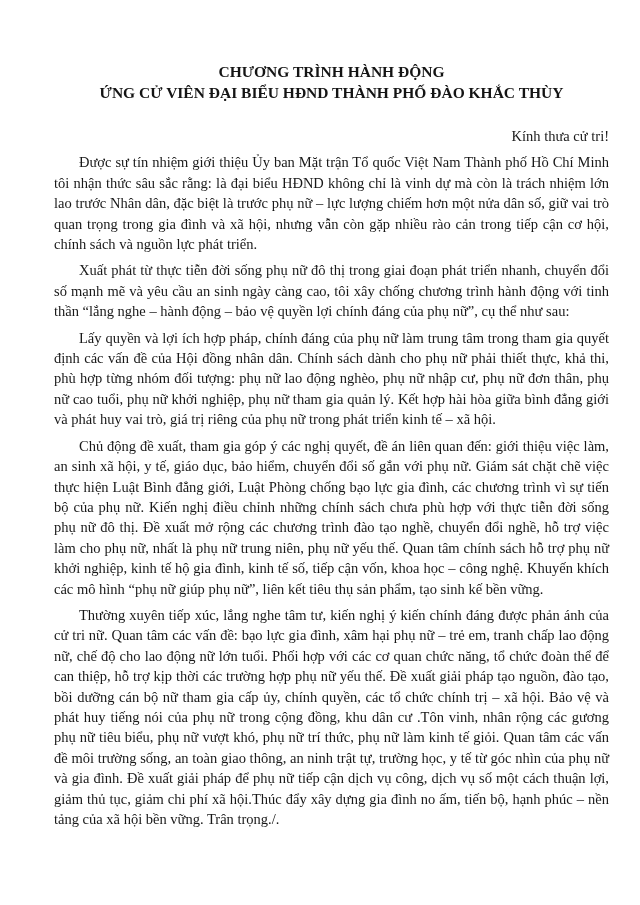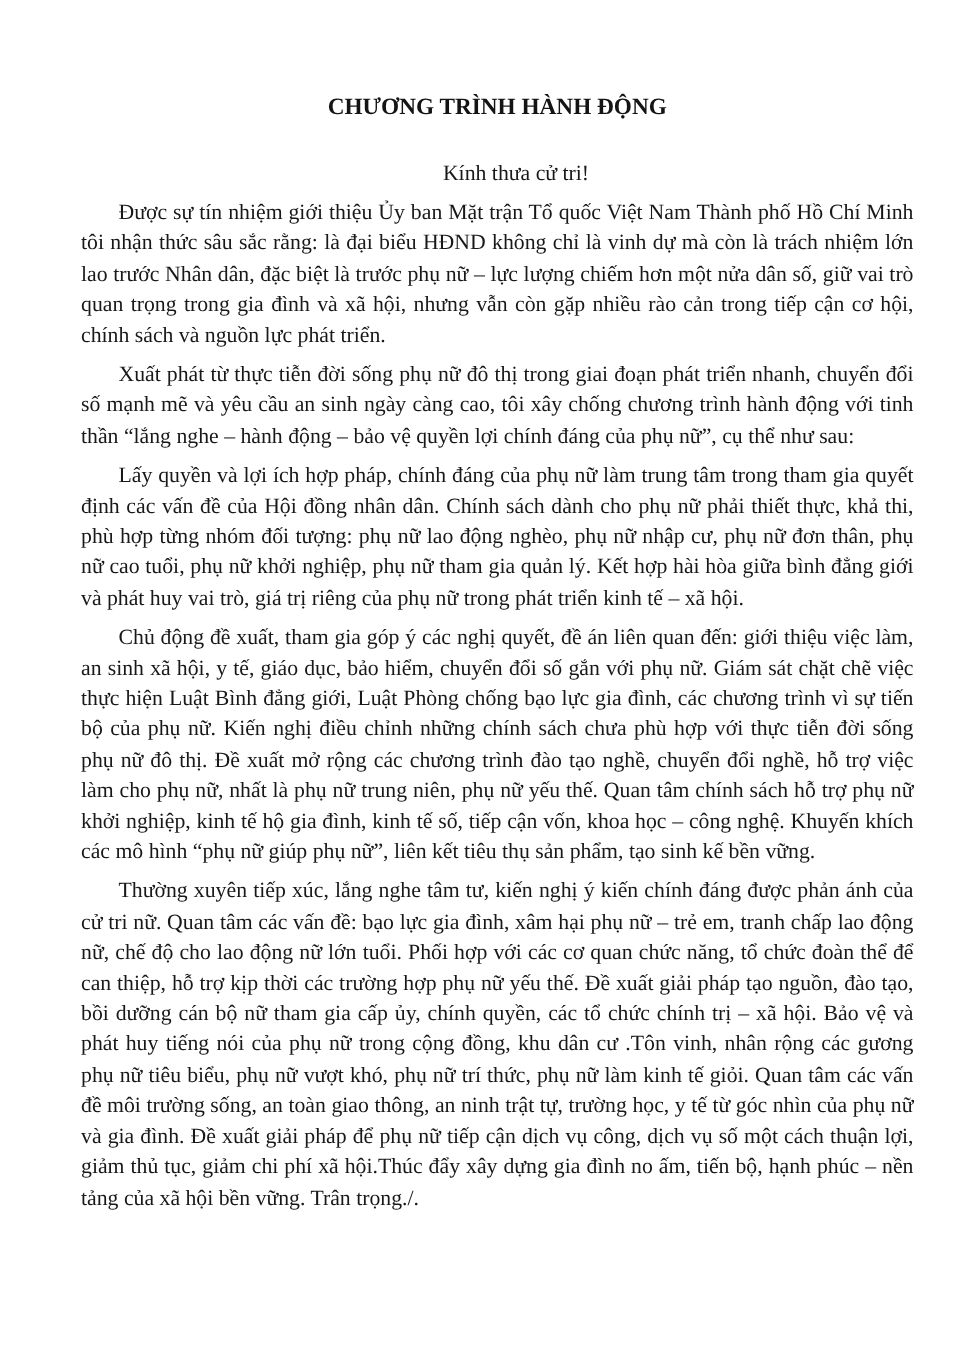--- a/index.html
+++ b/index.html
@@ -28,35 +28,36 @@
     font-size: 15.5px;
     line-height: 20.5px;
     color: #141414;
   }
   .doc-title .title-line {
     display: block;
   }
   .salutation {
     margin: 0;
     text-indent: 25px;
-    text-align: center;
+    text-align: right;
   }
   .para {
     margin: 6px 0 0 0;
     text-indent: 25px;
     text-align: justify;
   }
 </style>
 </head>
 <body>
 
 <div class="page">
 
   <h1 class="doc-title">
     <span class="title-line">CHƯƠNG TRÌNH HÀNH ĐỘNG</span>
+    <span class="title-line">ỨNG CỬ VIÊN ĐẠI BIỂU HĐND THÀNH PHỐ ĐÀO KHẮC THÙY</span>
   </h1>
 
   <p class="salutation">Kính thưa cử tri!</p>
 
   <p class="para">Được sự tín nhiệm giới thiệu Ủy ban Mặt trận Tổ quốc Việt Nam Thành phố Hồ Chí Minh tôi nhận thức sâu sắc rằng: là đại biểu HĐND không chỉ là vinh dự mà còn là trách nhiệm lớn lao trước Nhân dân, đặc biệt là trước phụ nữ – lực lượng chiếm hơn một nửa dân số, giữ vai trò quan trọng trong gia đình và xã hội, nhưng vẫn còn gặp nhiều rào cản trong tiếp cận cơ hội, chính sách và nguồn lực phát triển.</p>
 
   <p class="para">Xuất phát từ thực tiễn đời sống phụ nữ đô thị trong giai đoạn phát triển nhanh, chuyển đổi số mạnh mẽ và yêu cầu an sinh ngày càng cao, tôi xây chống chương trình hành động với tinh thần “lắng nghe – hành động – bảo vệ quyền lợi chính đáng của phụ nữ”, cụ thể như sau:</p>
 
   <p class="para">Lấy quyền và lợi ích hợp pháp, chính đáng của phụ nữ làm trung tâm trong tham gia quyết định các vấn đề của Hội đồng nhân dân. Chính sách dành cho phụ nữ phải thiết thực, khả thi, phù hợp từng nhóm đối tượng: phụ nữ lao động nghèo, phụ nữ nhập cư, phụ nữ đơn thân, phụ nữ cao tuổi, phụ nữ khởi nghiệp, phụ nữ tham gia quản lý. Kết hợp hài hòa giữa bình đẳng giới và phát huy vai trò, giá trị riêng của phụ nữ trong phát triển kinh tế – xã hội.</p>
 

